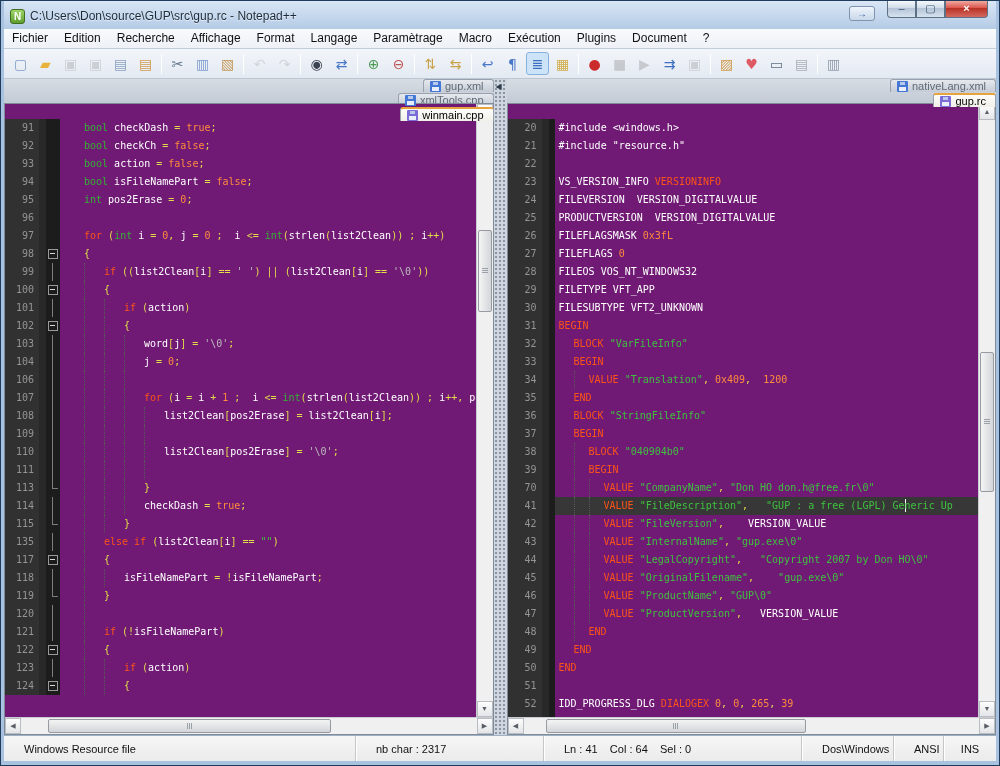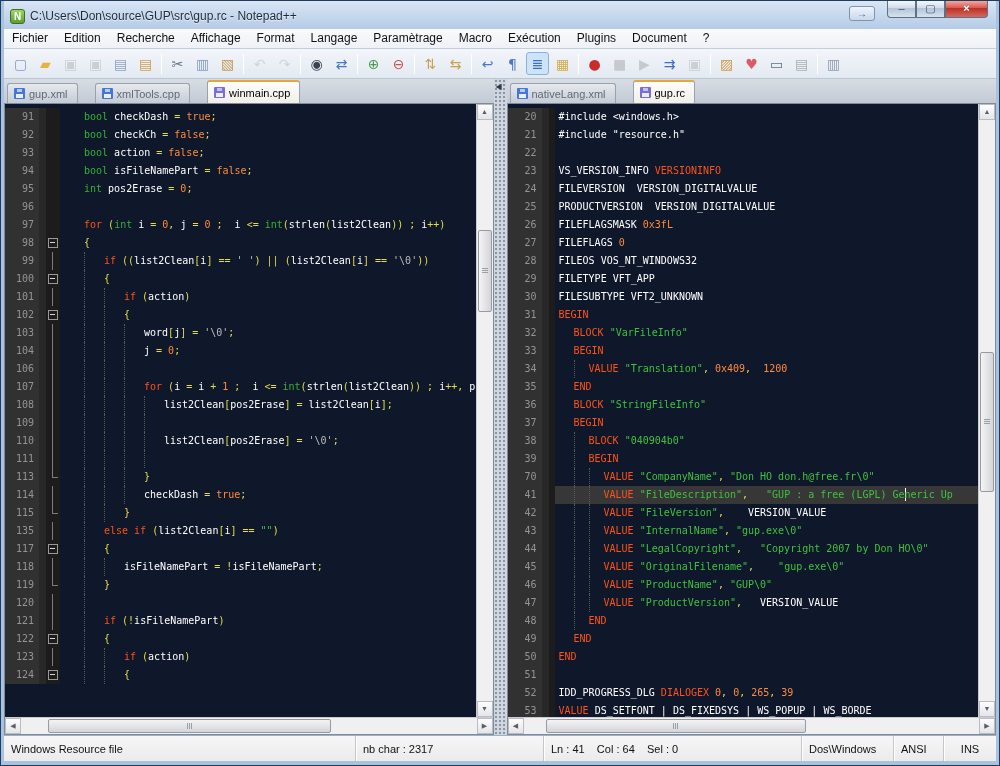--- a/index.html
+++ b/index.html
@@ -38,34 +38,34 @@
   .tbtn.disabled{opacity:.4;filter:grayscale(80%);}
   .tbtn.pressed{background:#cde3f7;border-color:#86b3dd;}
   .tsep{width:1px;height:20px;background:#aeb8c4;border-right:1px solid #fff;margin:0 3px;}
   
   .split{flex:1;display:flex;background:#c6cfdb;min-height:0;}
   .pane{flex:1;display:flex;flex-direction:column;min-width:0;}
   .divider{width:13px;flex:none;background-color:#cfd6e0;
            background-image:radial-gradient(circle,#8a95a4 1px,transparent 1.3px);
            background-size:4px 4px;position:relative;}
   .div-arrow{position:absolute;top:3px;left:2px;font-size:8px;color:#2c3a4a;}
-  .tabbar{height:24px;display:flex;align-items:flex-end;padding-left:3px;gap:17px;
-          background:linear-gradient(#d8dde4,#c2cad4);}
+  .tabbar{height:24px;display:flex;align-items:flex-end;padding-left:3px;gap:1px;
+          background:linear-gradient(#d8dde4,#c2cad4);flex-direction:column;}
   .tab{display:flex;align-items:center;gap:4px;height:20px;padding:0 9px 0 6px;
        border:1px solid #98a1ad;border-bottom:none;border-radius:3px 3px 0 0;
        background:linear-gradient(#e6e9ee,#c5ccd5);font-size:11px;color:#616a75;}
   .tab.active{height:23px;background:linear-gradient(#fdfdfb,#f1efe8);color:#000;
        border-top:2px solid #e8a33d;position:relative;z-index:2;}
   .ticon{width:11px;height:11px;background:#4577d6;border-radius:1px;position:relative;flex:none;}
   .ticon::before{content:"";position:absolute;left:2px;right:2px;bottom:1px;height:4px;background:#e8eefc;}
   .ticon::after{content:"";position:absolute;left:3px;right:3px;top:1px;height:3px;background:#b9c9ec;}
   .tab.active .ticon{background:#7d6bd8;}
   .edframe{flex:1;display:flex;flex-direction:column;border:1px solid #7f8b99;min-height:0;}
   .edrow{flex:1;display:flex;min-height:0;}
-  .editor{flex:1;background:#0f172a;overflow:hidden;padding-top:4px;min-width:0;}
+  .editor{flex:1;background:#701a75;overflow:hidden;padding-top:15px;min-width:0;}
   .line{display:flex;height:18px;}
   .ln{width:34px;flex:none;text-align:right;padding-right:5px;background:#313131;color:#949494;
       font:10px/18px "DejaVu Sans Mono",monospace;}
   .bm{width:7px;flex:none;background:#282828;}
   .fold{width:14px;flex:none;background:#1c1c1c;position:relative;}
   .pane-right .fold{width:6px;}
   .code{flex:1;white-space:pre;font:10px/18px "DejaVu Sans Mono",monospace;color:#fff;
         padding-left:4px;overflow:hidden;min-width:0;}
   .code.cur{background:#373737;}
   .gd{display:inline-block;width:20px;height:18px;vertical-align:top;border-left:1px dotted #585858;}
@@ -100,21 +100,21 @@
   .hthumb{position:absolute;top:1px;bottom:1px;border:1px solid #979aa1;border-radius:2px;
           background:linear-gradient(#f4f4f4,#d3d5d9);}
   .hthumb::after{content:"";position:absolute;top:3px;bottom:3px;left:50%;width:5px;margin-left:-3px;
           background:repeating-linear-gradient(90deg,#9aa0a8 0 1px,transparent 1px 2px);}
   .pane-left .hthumb{left:6%;width:62%;}
   .pane-right .hthumb{left:5%;width:57%;}
   
   .statusbar{height:26px;background:linear-gradient(#f6f6f6,#ebebeb);border-top:1px solid #9fb0c4;
              display:flex;align-items:stretch;font-size:11px;color:#111;}
   .scell{border-right:1px solid #c6c6c6;box-shadow:1px 0 0 #ffffff;display:flex;align-items:center;
-         padding:0 7px;white-space:pre;overflow:hidden;}
+         padding:0 20px;white-space:pre;overflow:hidden;}
   .scell.c1{width:352px;} .scell.c2{width:188px;} .scell.c3{width:258px;}
   .scell.c4{width:92px;}  .scell.c5{width:50px;}
   .scell.c6{flex:1;border-right:none;box-shadow:none;justify-content:center;}
 </style>
 </head>
 <body>
 
 <div class="win">
 
   <div class="titlebar">

